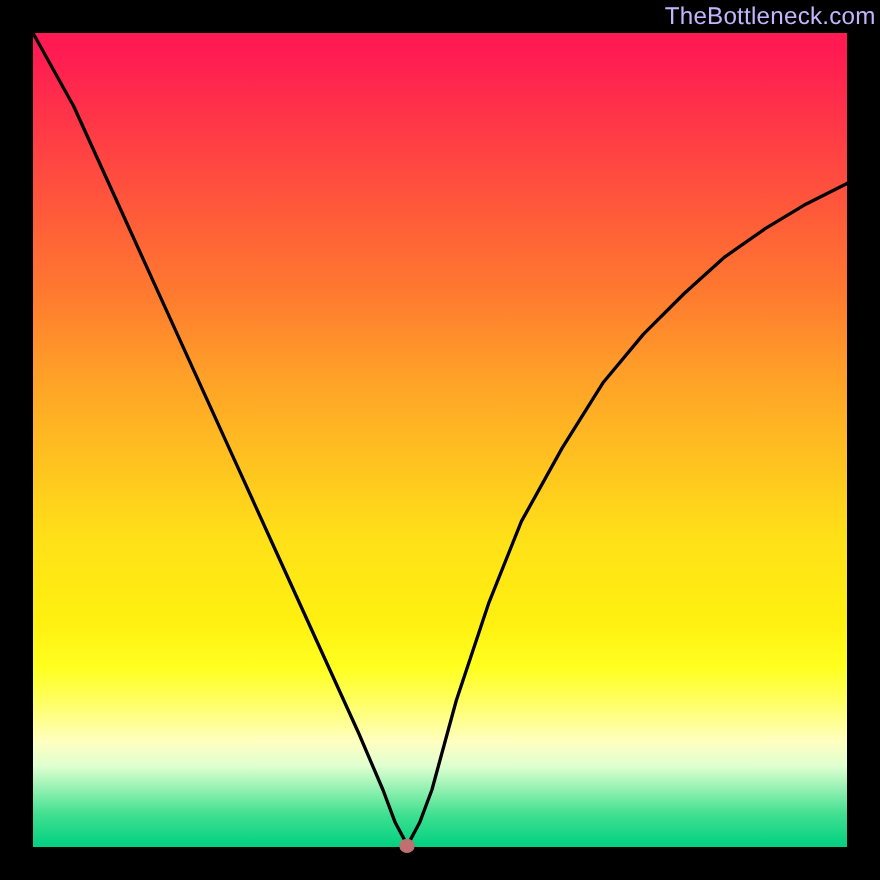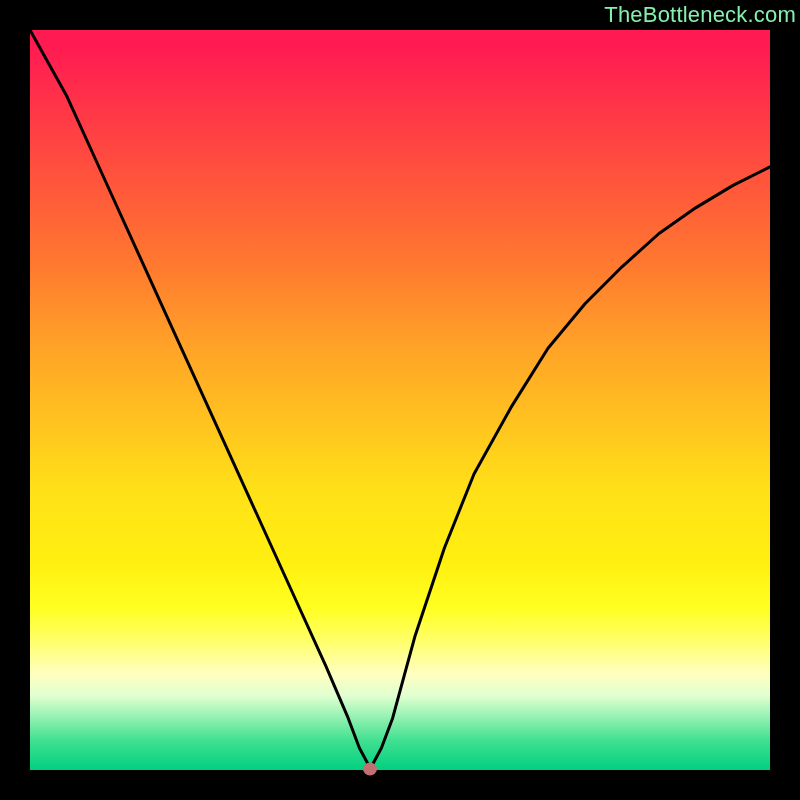--- a/index.html
+++ b/index.html
@@ -57,21 +57,21 @@
     width: 14px;
     height: 13px;
     border-radius: 50%;
     background: #c07070;
     transform: translate(-50%, -50%);
   }
   .watermark {
     position: absolute;
     top: 2px;
     right: 4px;
-    color: #86efac;
+    color: #c4b5fd;
     font-size: 22px;
     font-weight: 500;
     letter-spacing: 0.2px;
   }
 </style>
 </head>
 <body>
 
 <div class="watermark">TheBottleneck.com</div>
 

